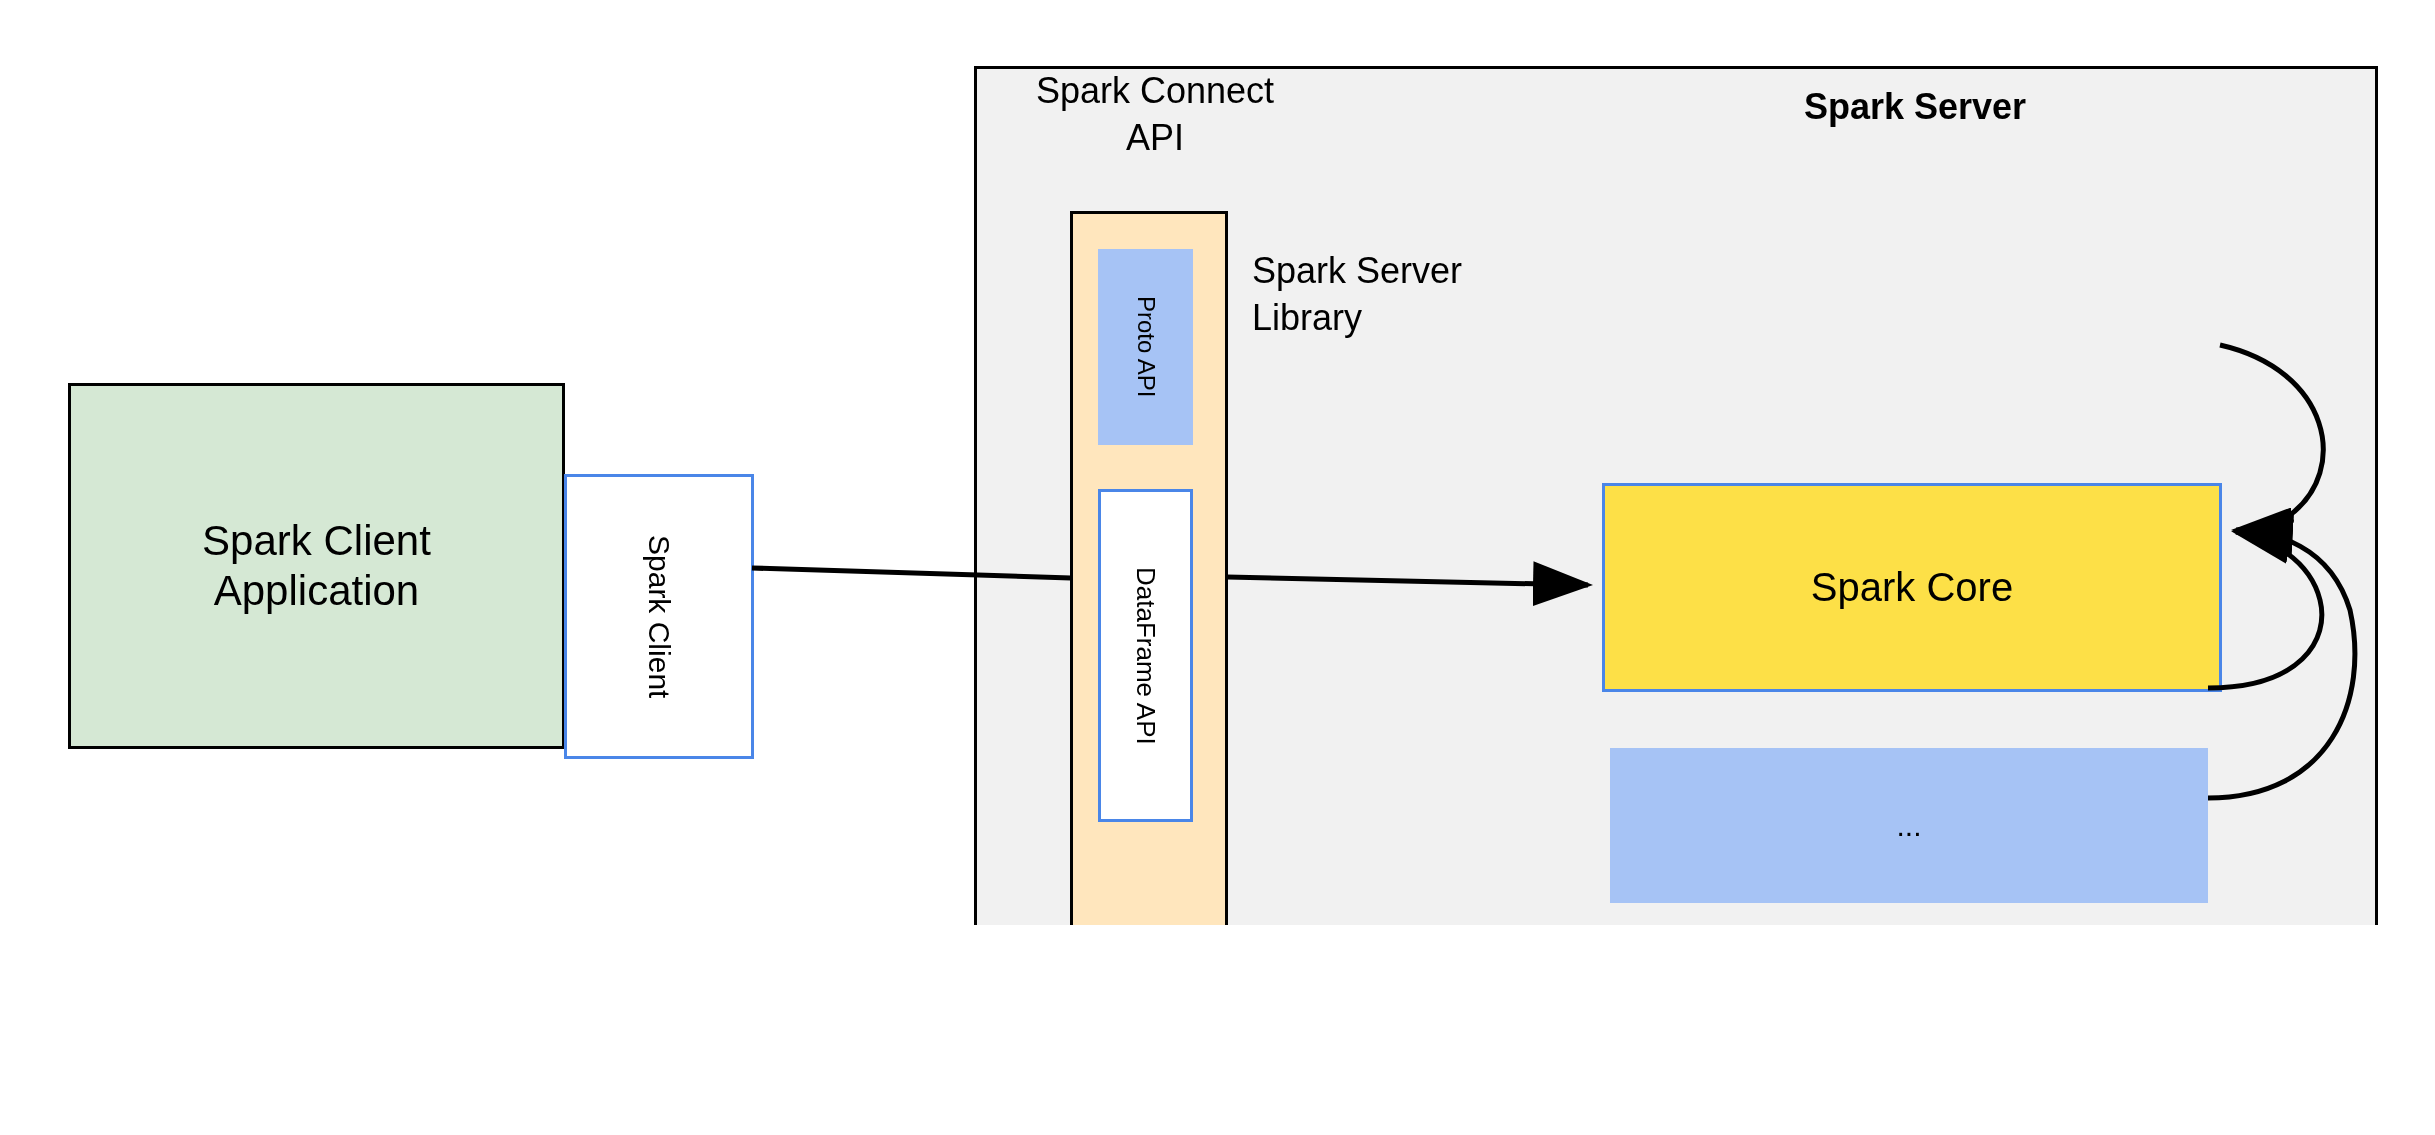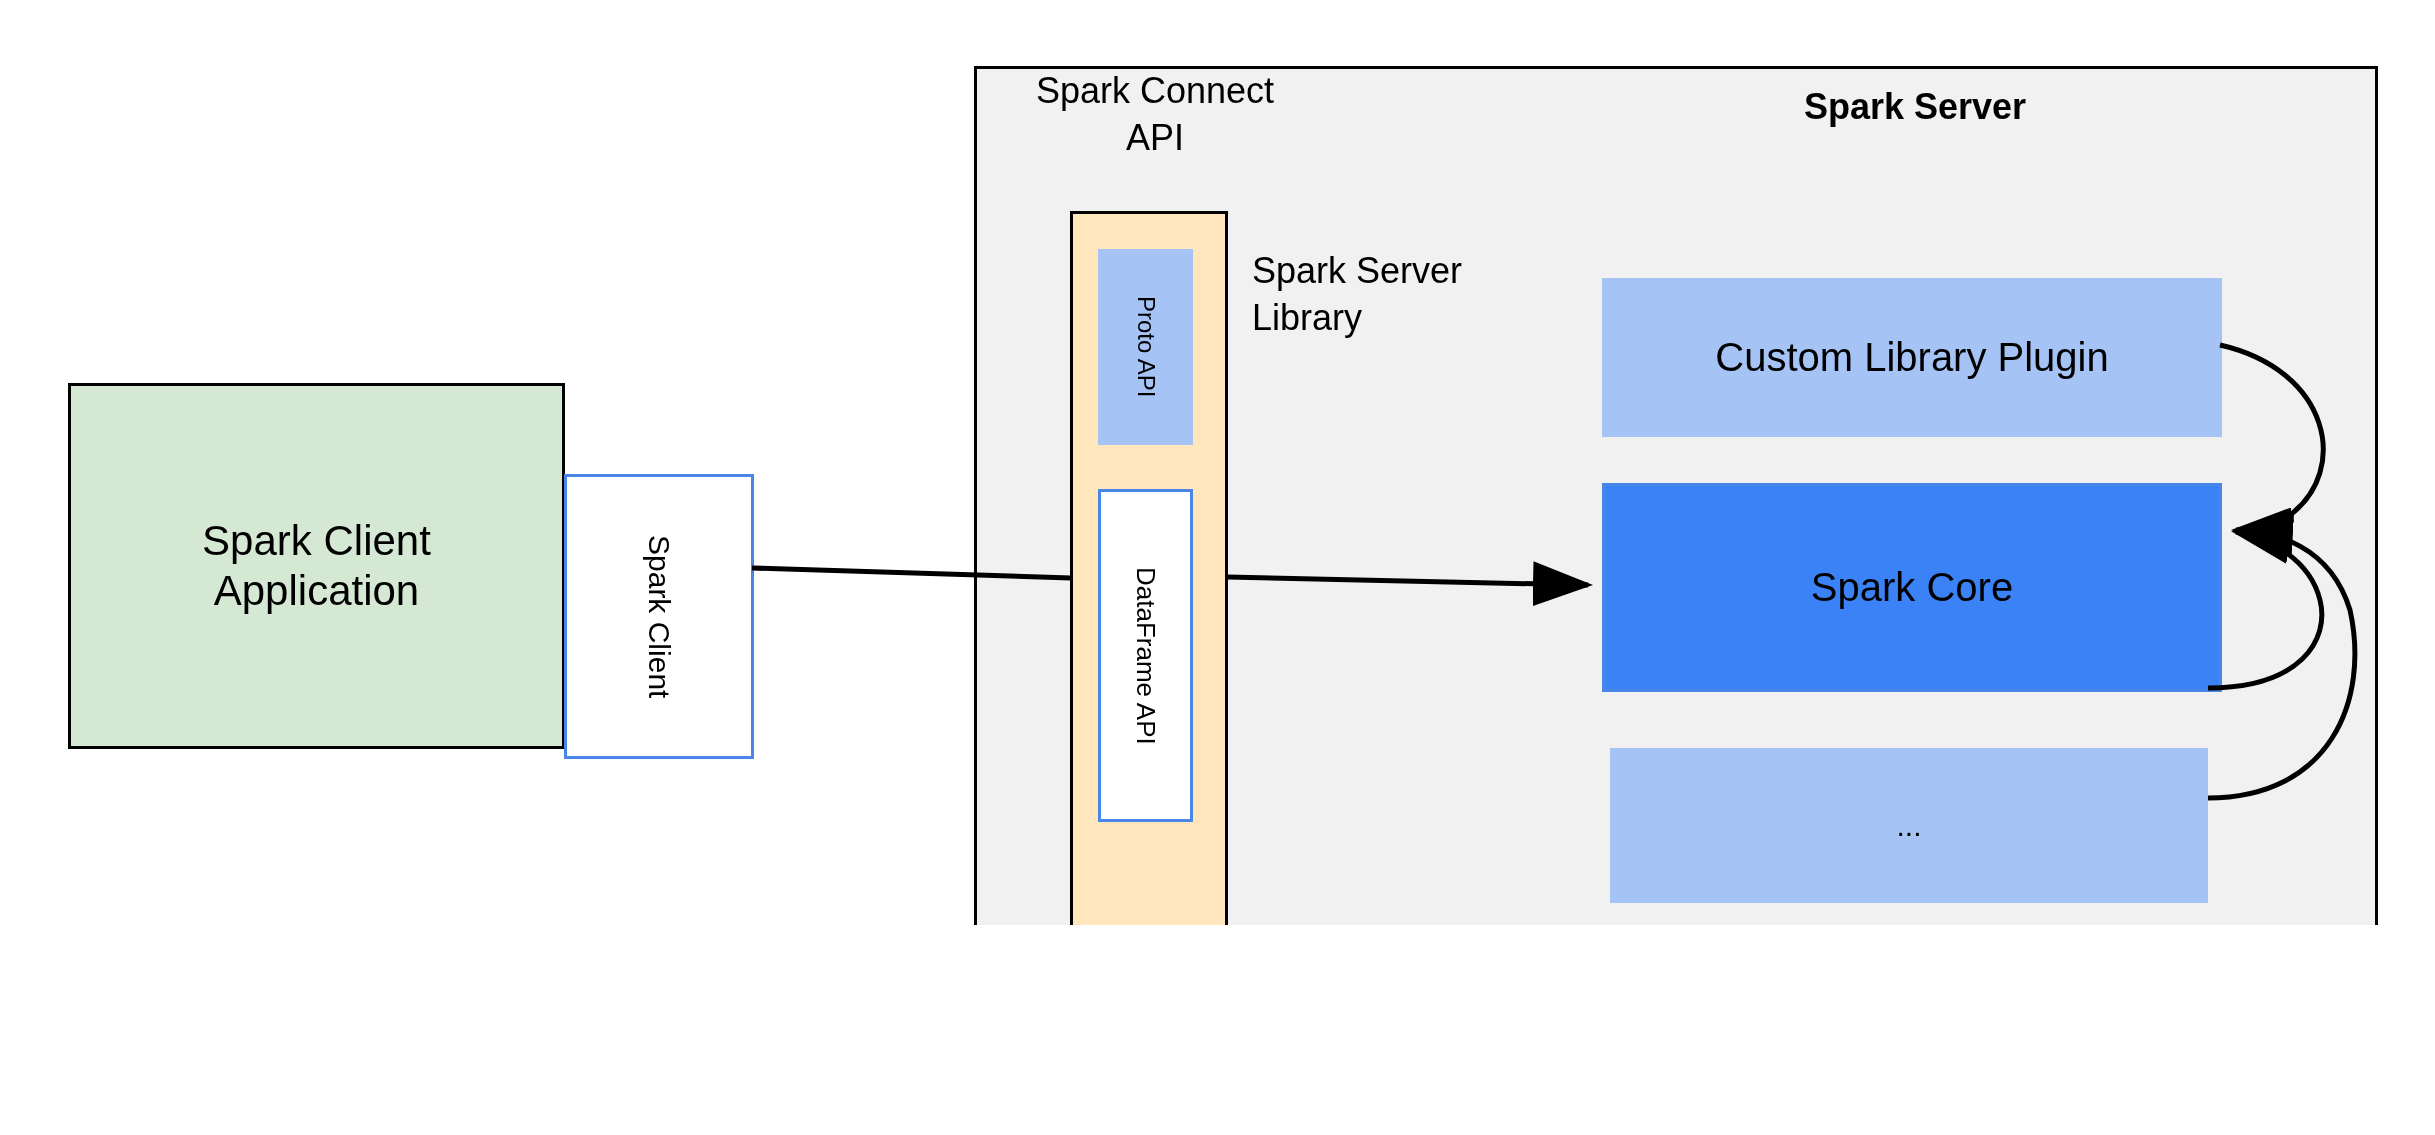--- a/index.html
+++ b/index.html
@@ -104,21 +104,21 @@
   }
 
   
   #custom-library-plugin-box {
     left: 1602px; top: 278px; width: 620px; height: 159px;
     background: #a6c3f5;
     font-size: 40px;
   }
   #spark-core-box {
     left: 1602px; top: 483px; width: 620px; height: 209px;
-    background: #3b82f6;
+    background: #fde047;
     border: 3px solid #4a86e8;
     font-size: 40px;
     text-align: center;
   }
   #ellipsis-box-1 {
     left: 1610px; top: 748px; width: 598px; height: 155px;
     background: #a6c3f5;
     font-size: 30px;
   }
   #ellipsis-box-2 {
@@ -150,23 +150,20 @@
   <div id="spark-server-library-label" style="white-space: pre-line;">Spark Server
 Library</div>
 
   <div class="box" id="proto-api-box">
     <span class="vert-text">Proto API</span>
   </div>
   <div class="box" id="dataframe-api-box">
     <span class="vert-text">DataFrame API</span>
   </div>
 
-  <div class="box" id="custom-library-plugin-box">
-    <span>Custom Library Plugin</span>
-  </div>
   <div class="box" id="spark-core-box">
     <span>Spark Core</span>
   </div>
   <div class="box" id="ellipsis-box-1">
     <span>...</span>
   </div>
   <div class="box" id="ellipsis-box-2">
     <span>...</span>
   </div>
 

